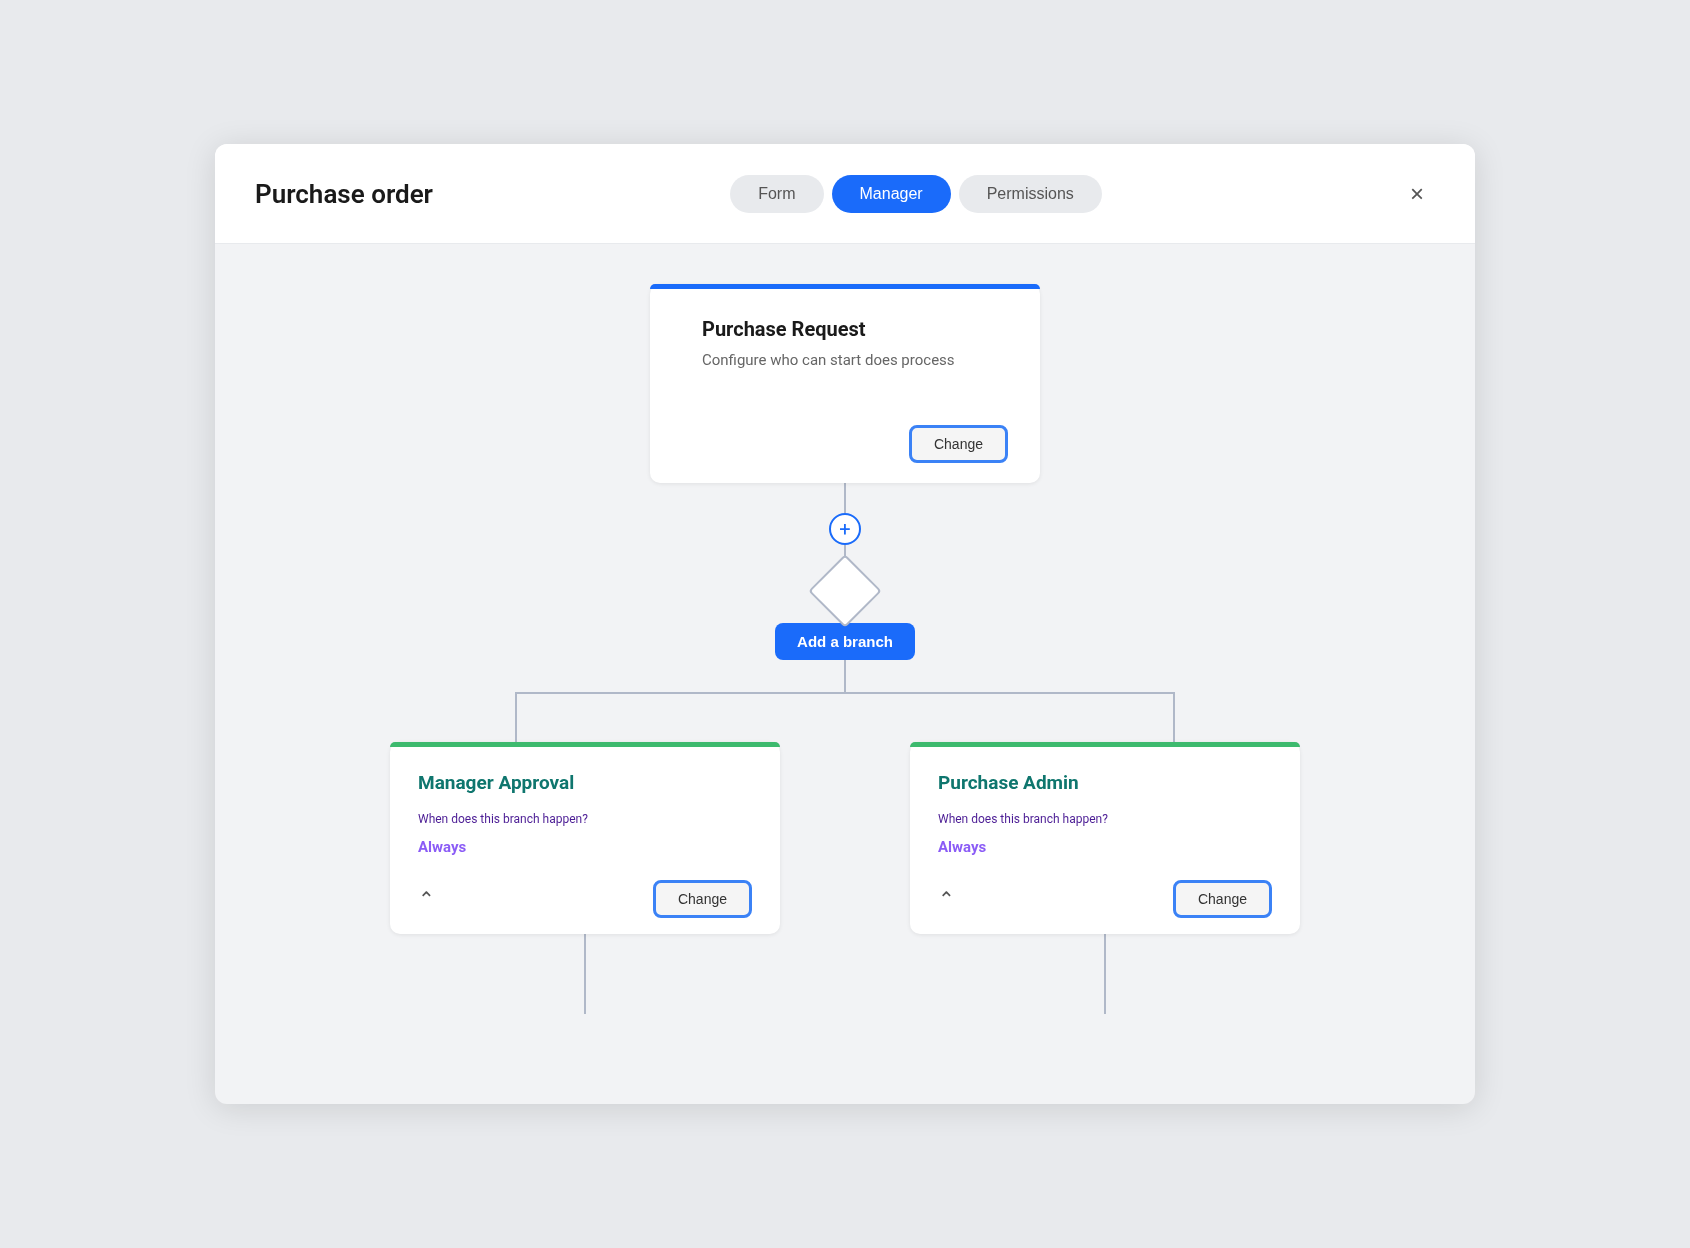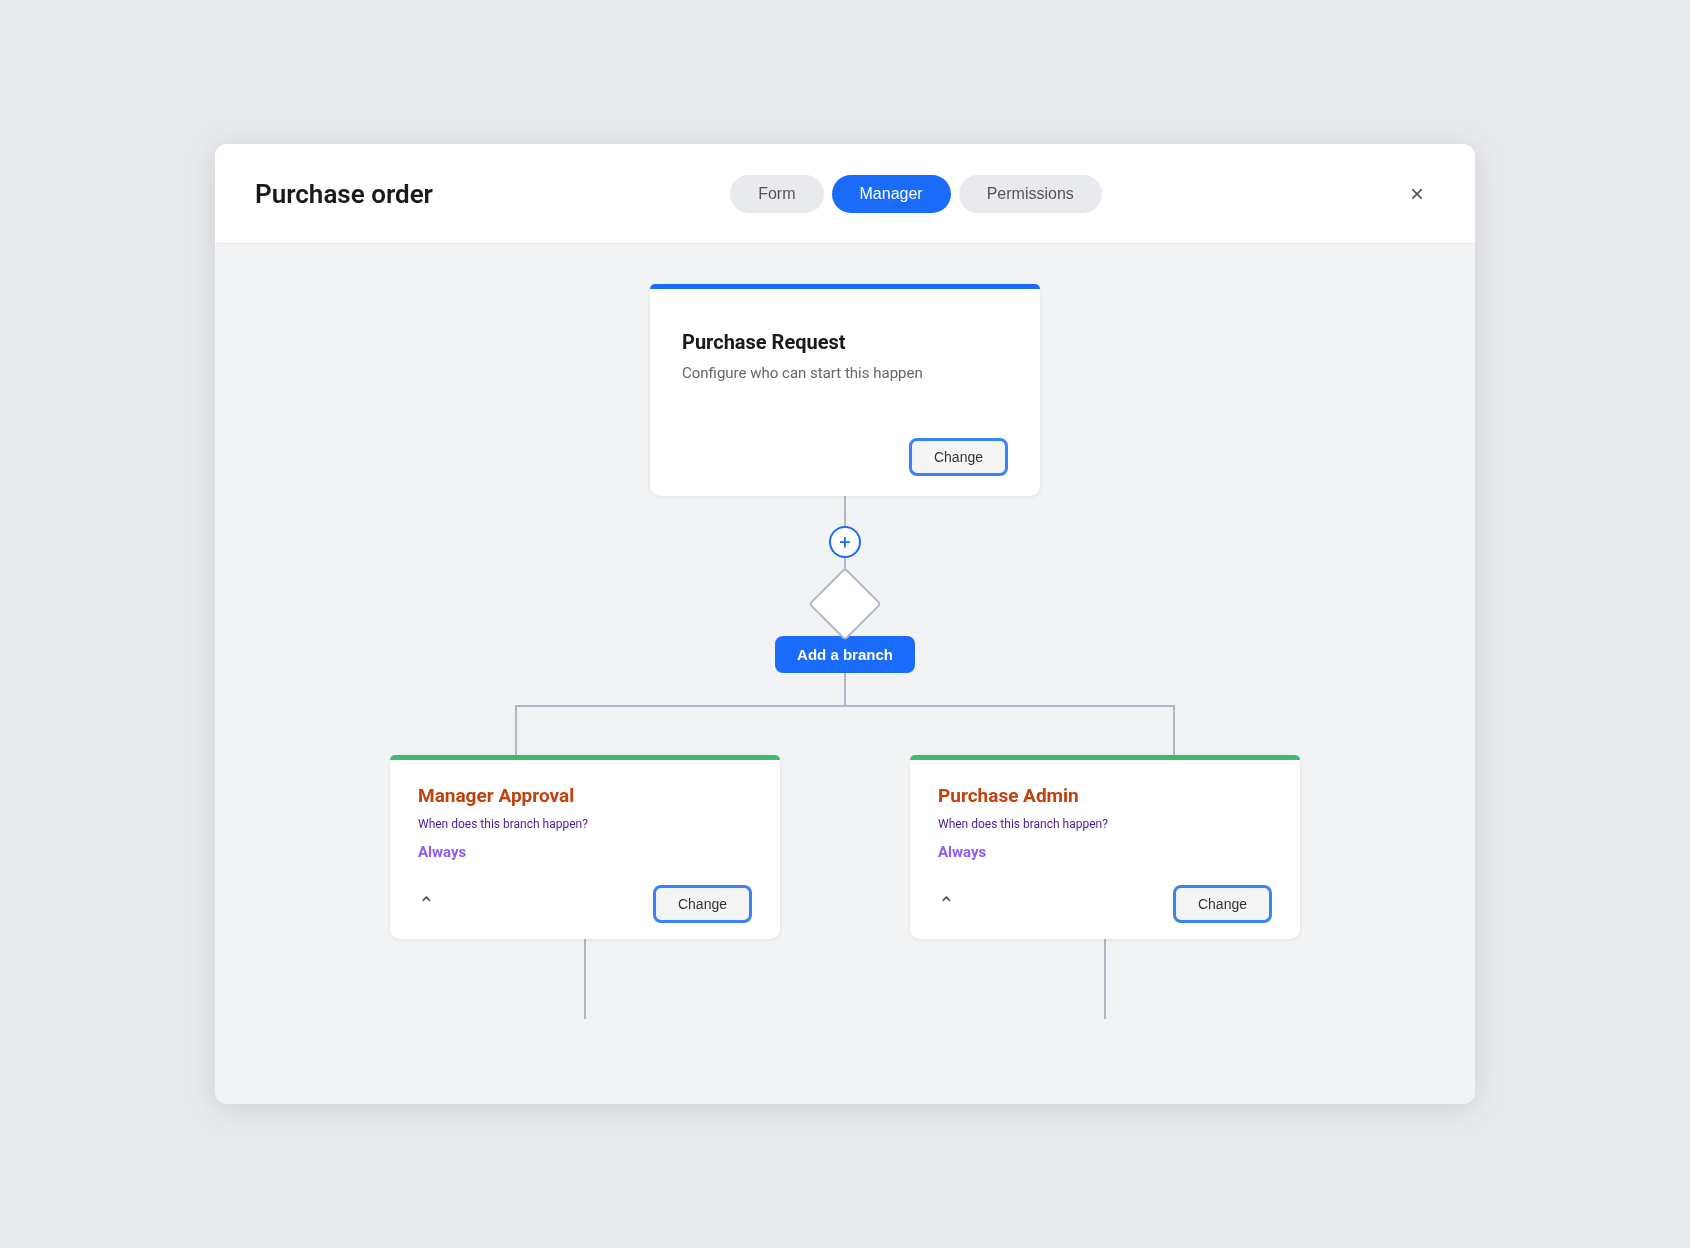--- a/index.html
+++ b/index.html
@@ -87,21 +87,22 @@
       height: 5px;
       border-radius: 10px 10px 0 0;
     }
     .purchase-request-card {
       width: 390px;
     }
     .purchase-request-card .card-top-border {
       background: #1a6bfa;
     }
     .card-body {
-      padding: 41px 32px 24px;
+      padding: 28px 32px 24px;
+      margin-left: 20px;
     }
     .card-title {
       font-size: 20px;
       font-weight: 700;
       color: #1a1a1a;
       margin-bottom: 10px;
     }
     .card-subtitle {
       font-size: 15px;
       color: #666;
@@ -226,22 +227,22 @@
     }
     .branch-card .card-top-border {
       background: #3dba6e;
     }
     .branch-card-body {
       padding: 24px 28px 16px;
     }
     .branch-title {
       font-size: 19px;
       font-weight: 700;
-      color: #c2410c;
-      margin-bottom: 10px;
+      color: #0f766e;
+      margin-bottom: 18px;
     }
     .branch-question {
       font-size: 12px;
       color: #4c1d95;
       margin-bottom: 12px;
     }
     .branch-always {
       font-size: 15px;
       font-weight: 700;
       color: #8b5cf6;
@@ -290,21 +291,21 @@
     </div>
     <button class="close-btn">×</button>
   </div>
 
   <div class="workflow-canvas">
 
     <div class="card purchase-request-card">
       <div class="card-top-border"></div>
       <div class="card-body">
         <div class="card-title">Purchase Request</div>
-        <div class="card-subtitle">Configure who can start this happen</div>
+        <div class="card-subtitle">Configure who can start does process</div>
       </div>
       <div class="card-footer">
         <button class="change-btn">Change</button>
       </div>
     </div>
 
     <div class="connector-vertical connector-v-short"></div>
 
     <div class="plus-btn">
       <span>+</span>

